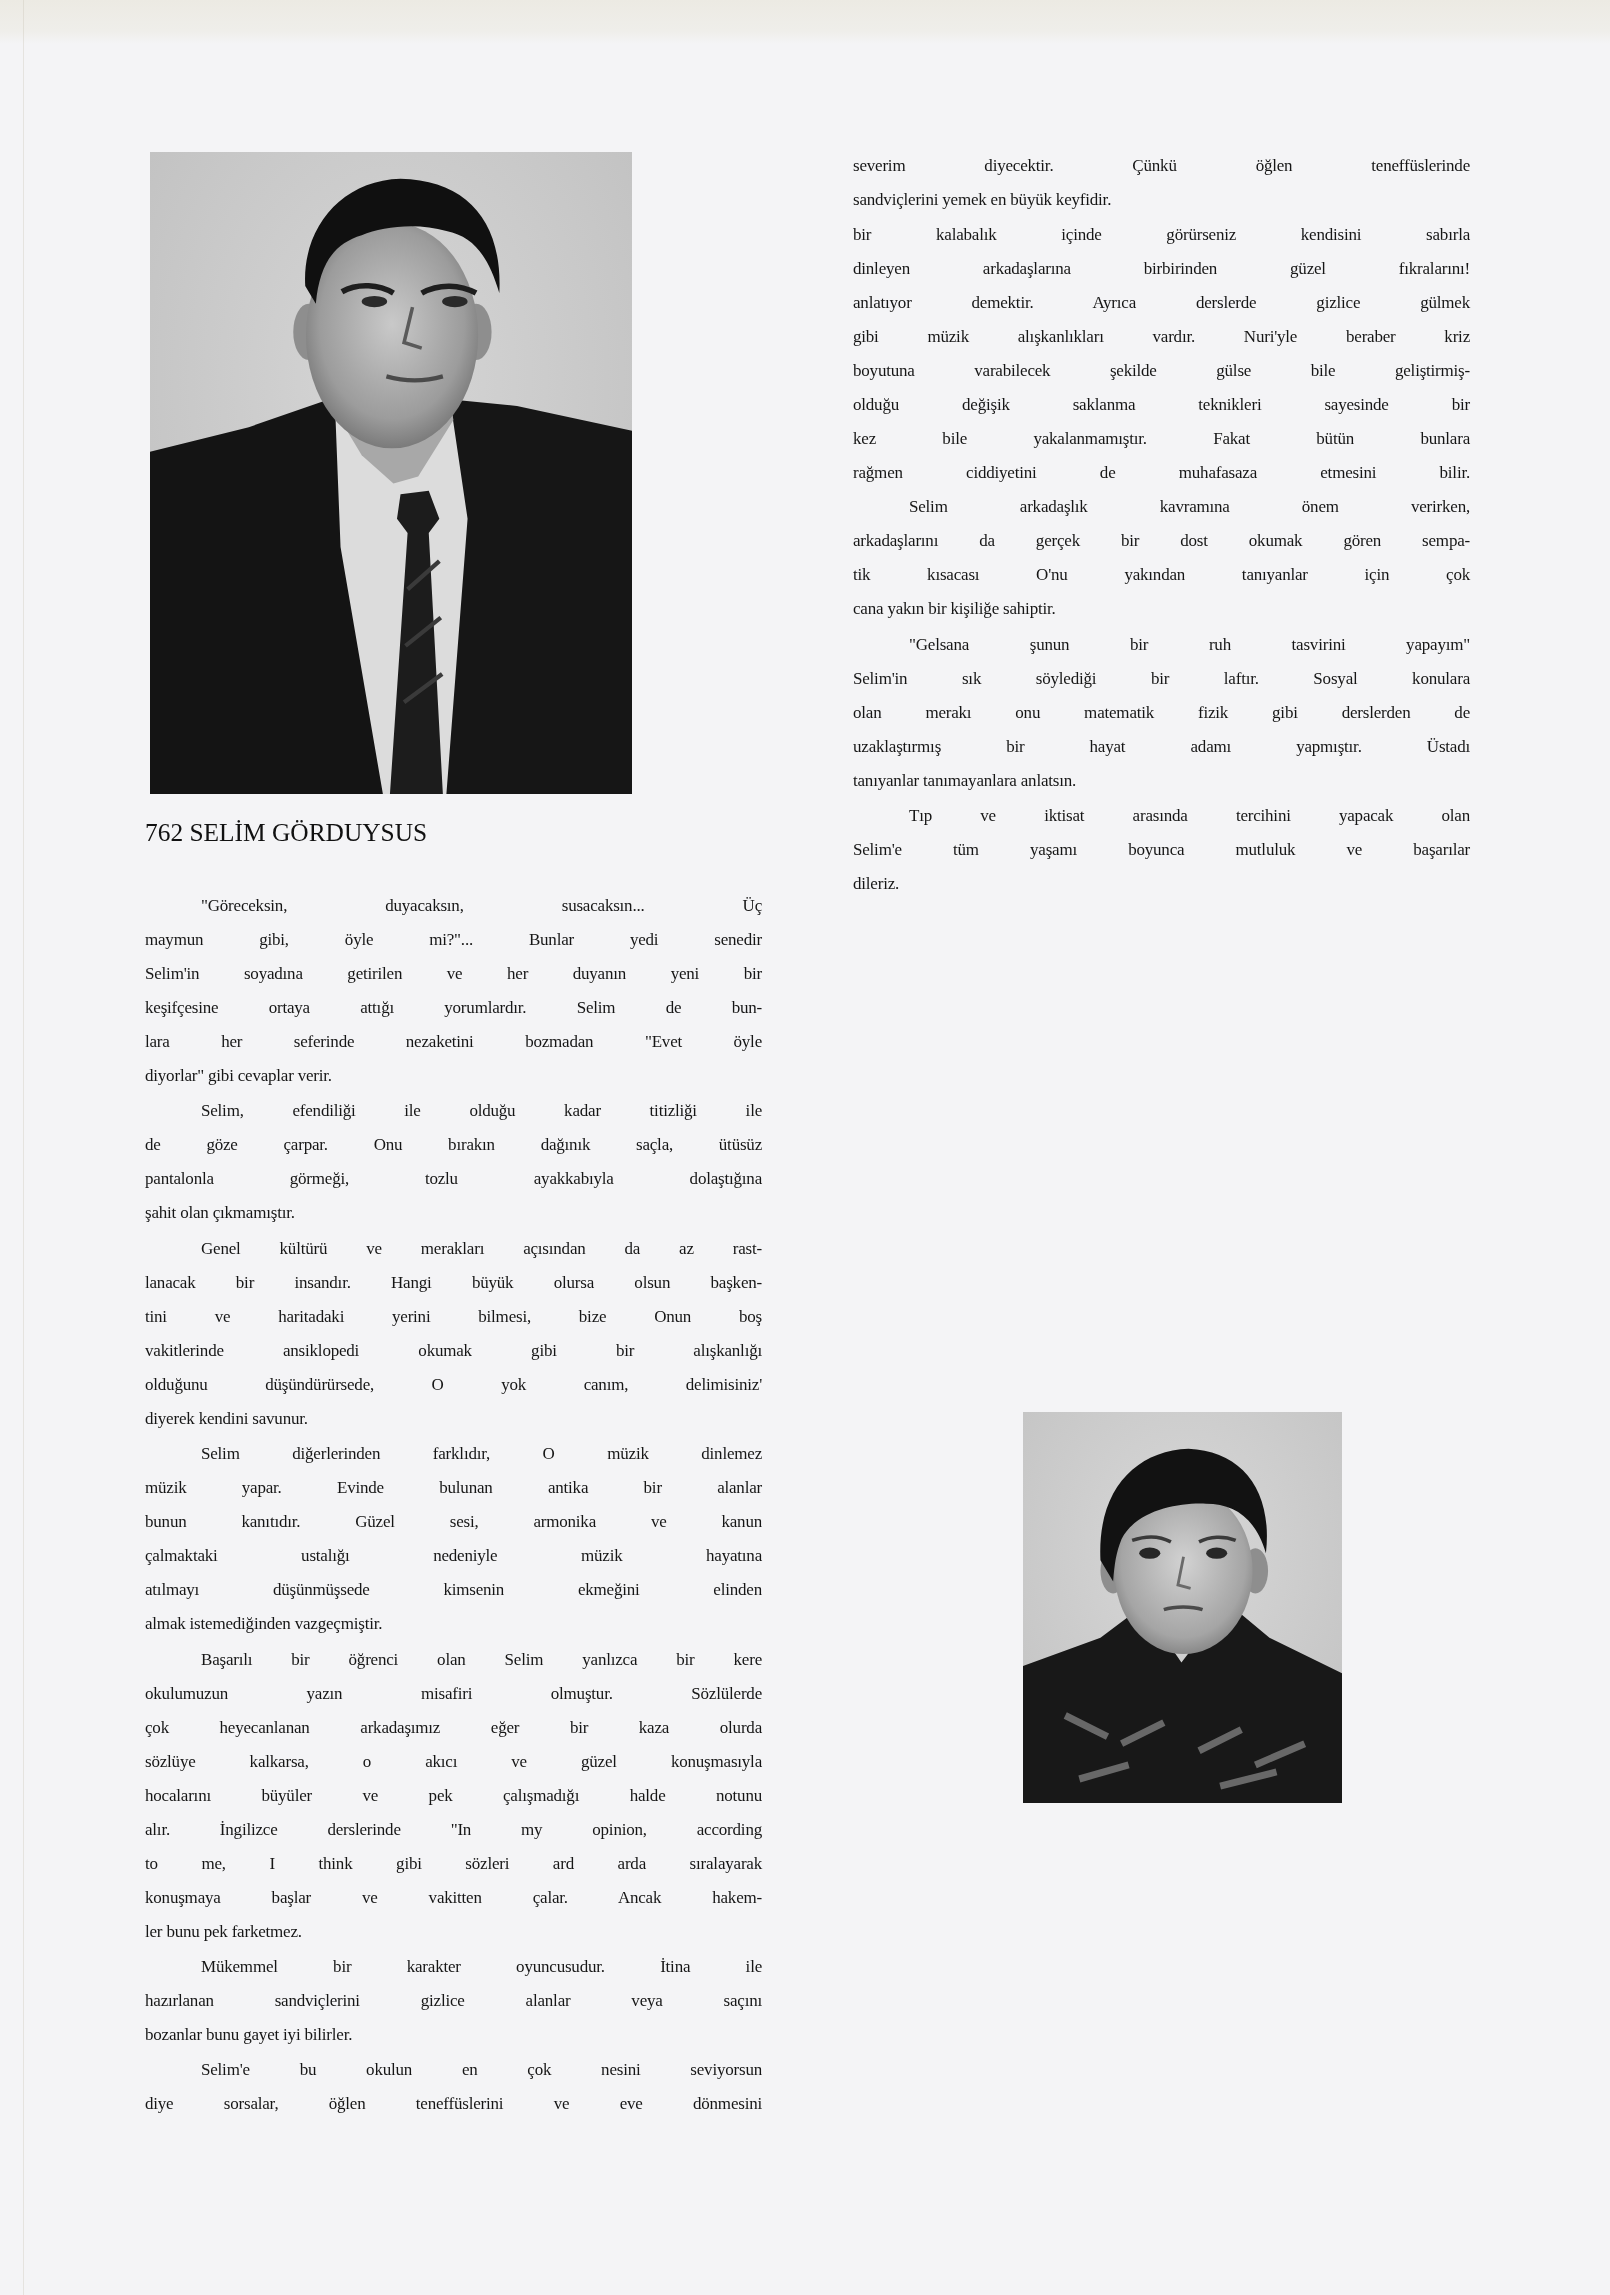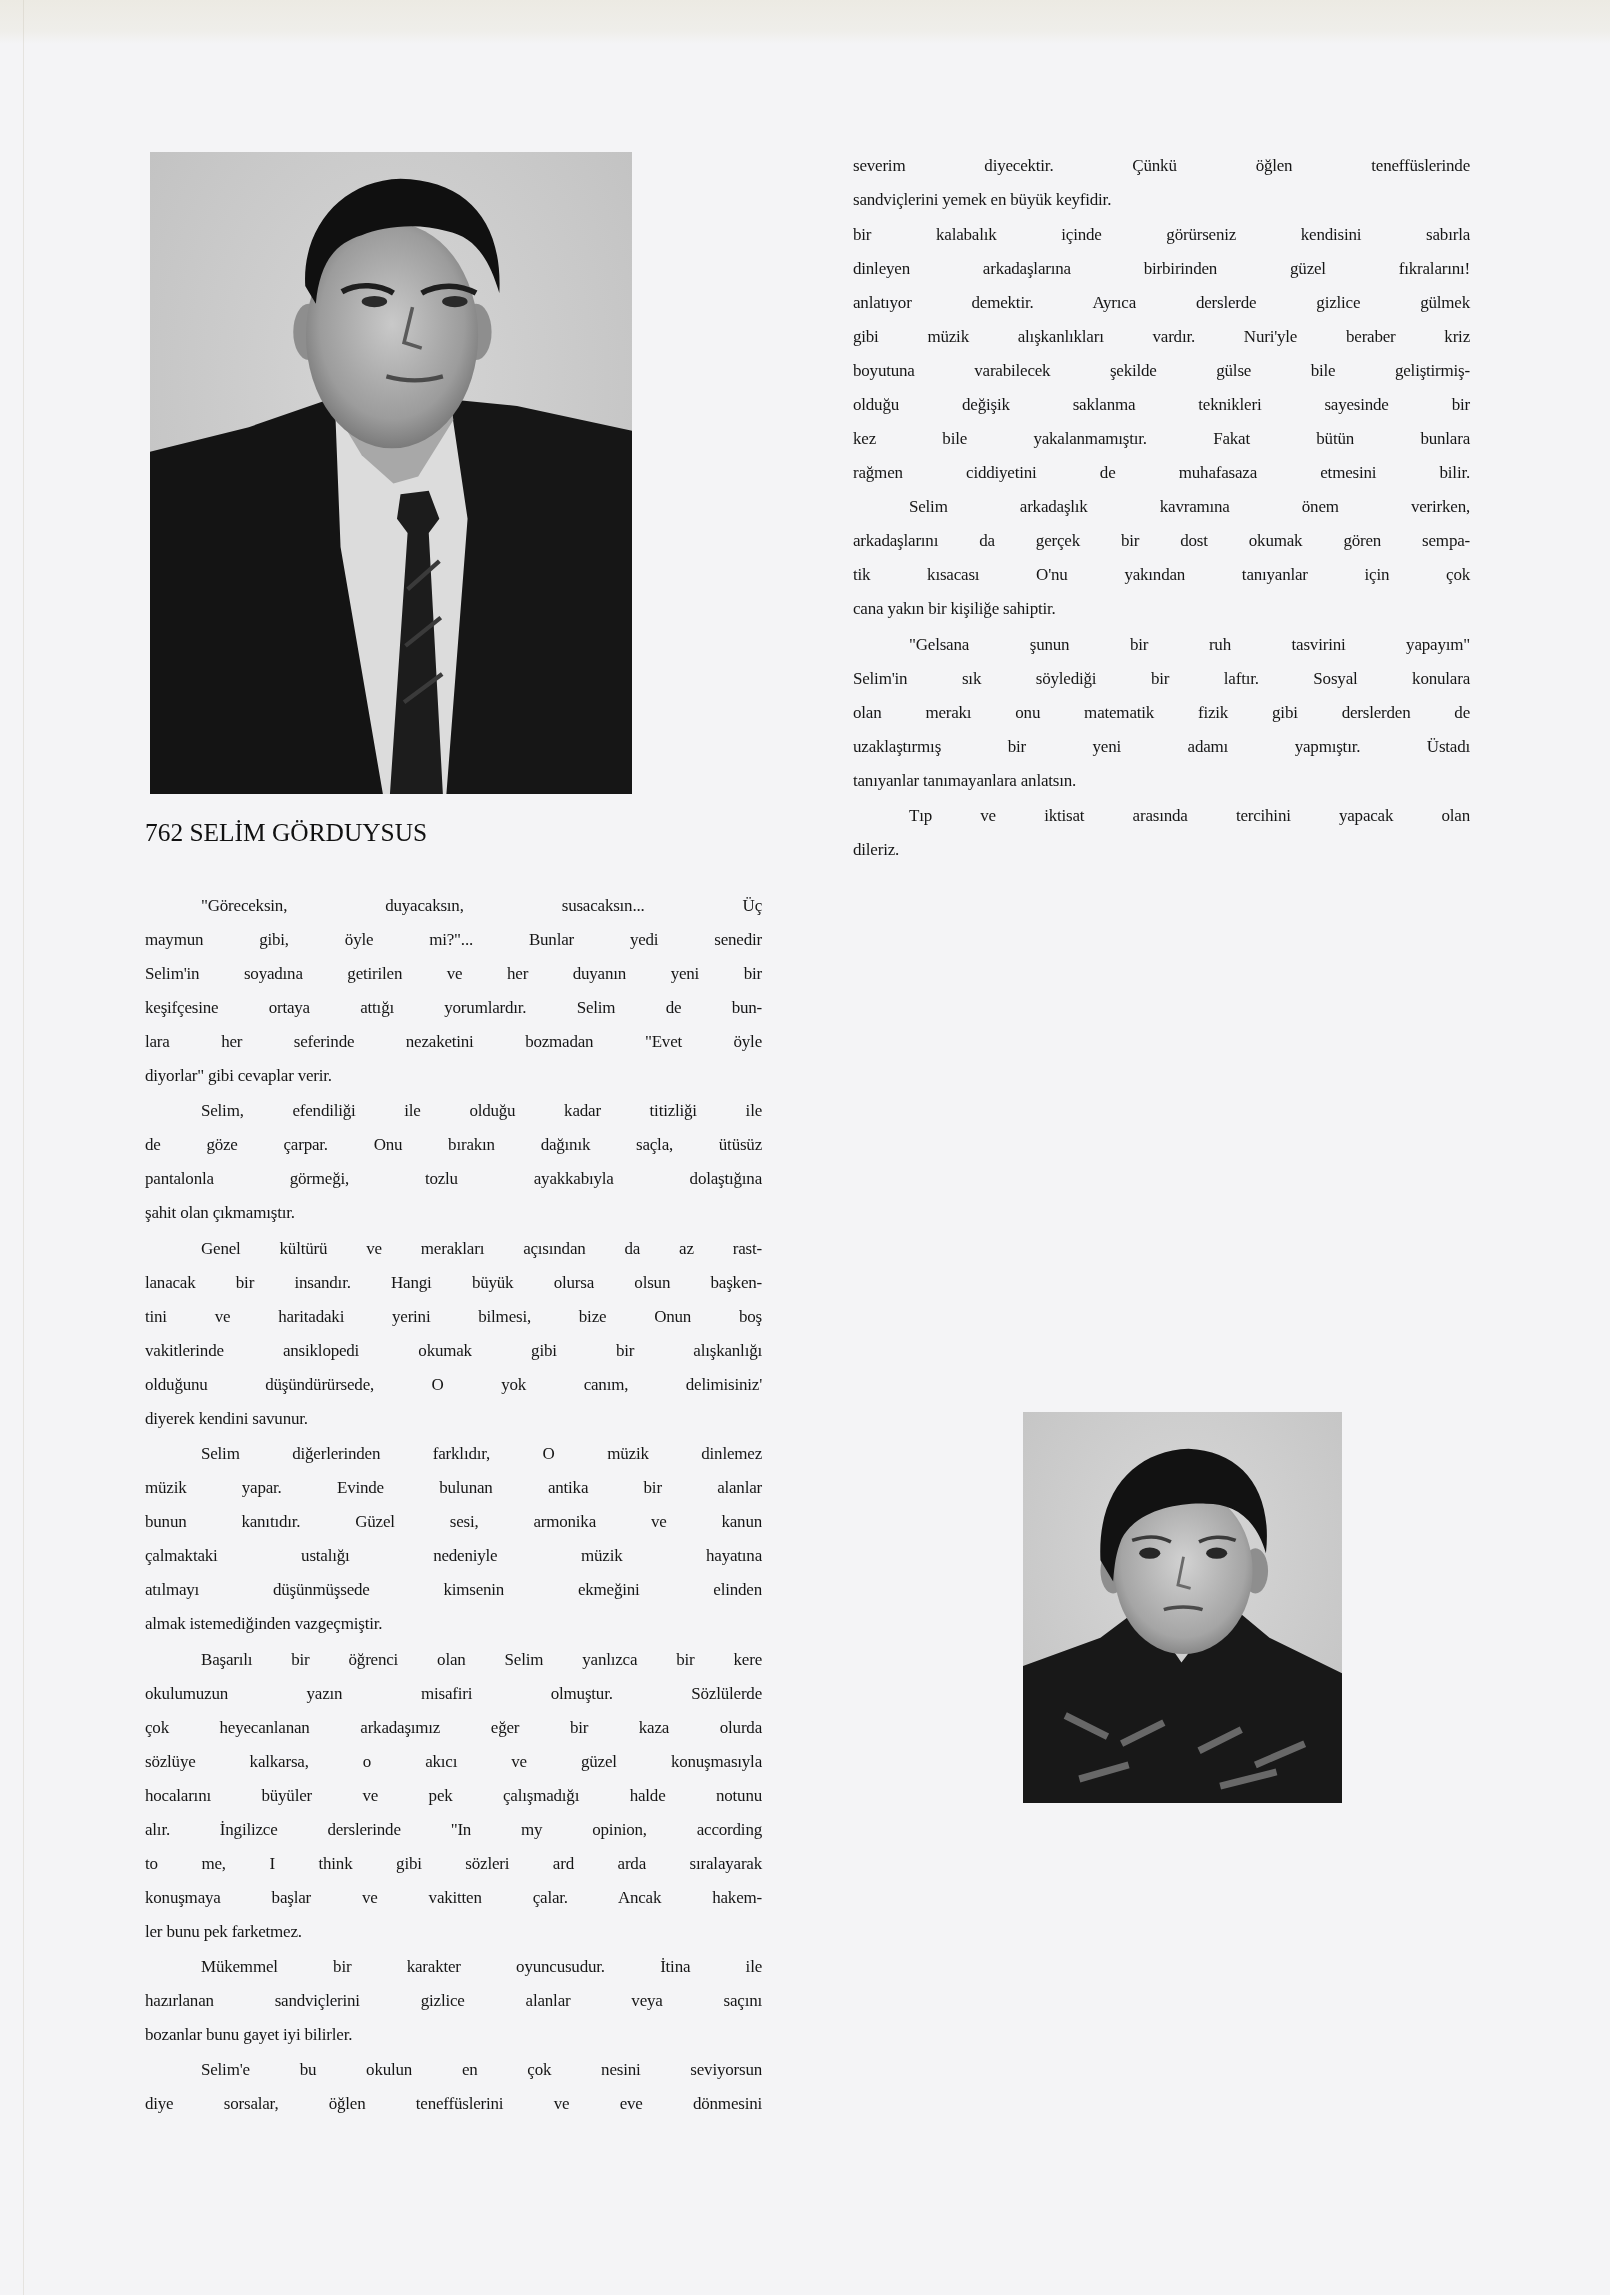--- a/index.html
+++ b/index.html
@@ -147,24 +147,25 @@
     <div class="line">kez bile yakalanmamıştır. Fakat bütün bunlara</div>
     <div class="line">rağmen ciddiyetini de muhafasaza etmesini bilir.</div>
     <div class="line indent">Selim arkadaşlık kavramına önem verirken,</div>
     <div class="line">arkadaşlarını da gerçek bir dost okumak gören sempa-</div>
     <div class="line">tik kısacası O'nu yakından tanıyanlar için çok</div>
     <div class="line last">cana yakın bir kişiliğe sahiptir.</div>
     <div class="gap"></div>
     <div class="line indent">"Gelsana şunun bir ruh tasvirini yapayım"</div>
     <div class="line">Selim'in sık söylediği bir laftır. Sosyal konulara</div>
     <div class="line">olan merakı onu matematik fizik gibi derslerden de</div>
-    <div class="line">uzaklaştırmış bir yeni adamı yapmıştır. Üstadı</div>
+    <div class="line">uzaklaştırmış bir hayat adamı yapmıştır. Üstadı</div>
     <div class="line last">tanıyanlar tanımayanlara anlatsın.</div>
     <div class="gap"></div>
     <div class="line indent">Tıp ve iktisat arasında tercihini yapacak olan</div>
+    <div class="line">Selim'e tüm yaşamı boyunca mutluluk ve başarılar</div>
     <div class="line last">dileriz.</div>
   </div>
 
 <div class="photo" style="left:1023px; top:1412px; width:319px; height:391px;">
   <svg viewBox="0 0 453 554" preserveAspectRatio="none">
     <defs>
       <radialGradient id="bg2" cx="0.5" cy="0.35" r="0.8">
         <stop offset="0" stop-color="#d8d8d8"></stop>
         <stop offset="1" stop-color="#c0c0c0"></stop>
       </radialGradient>

